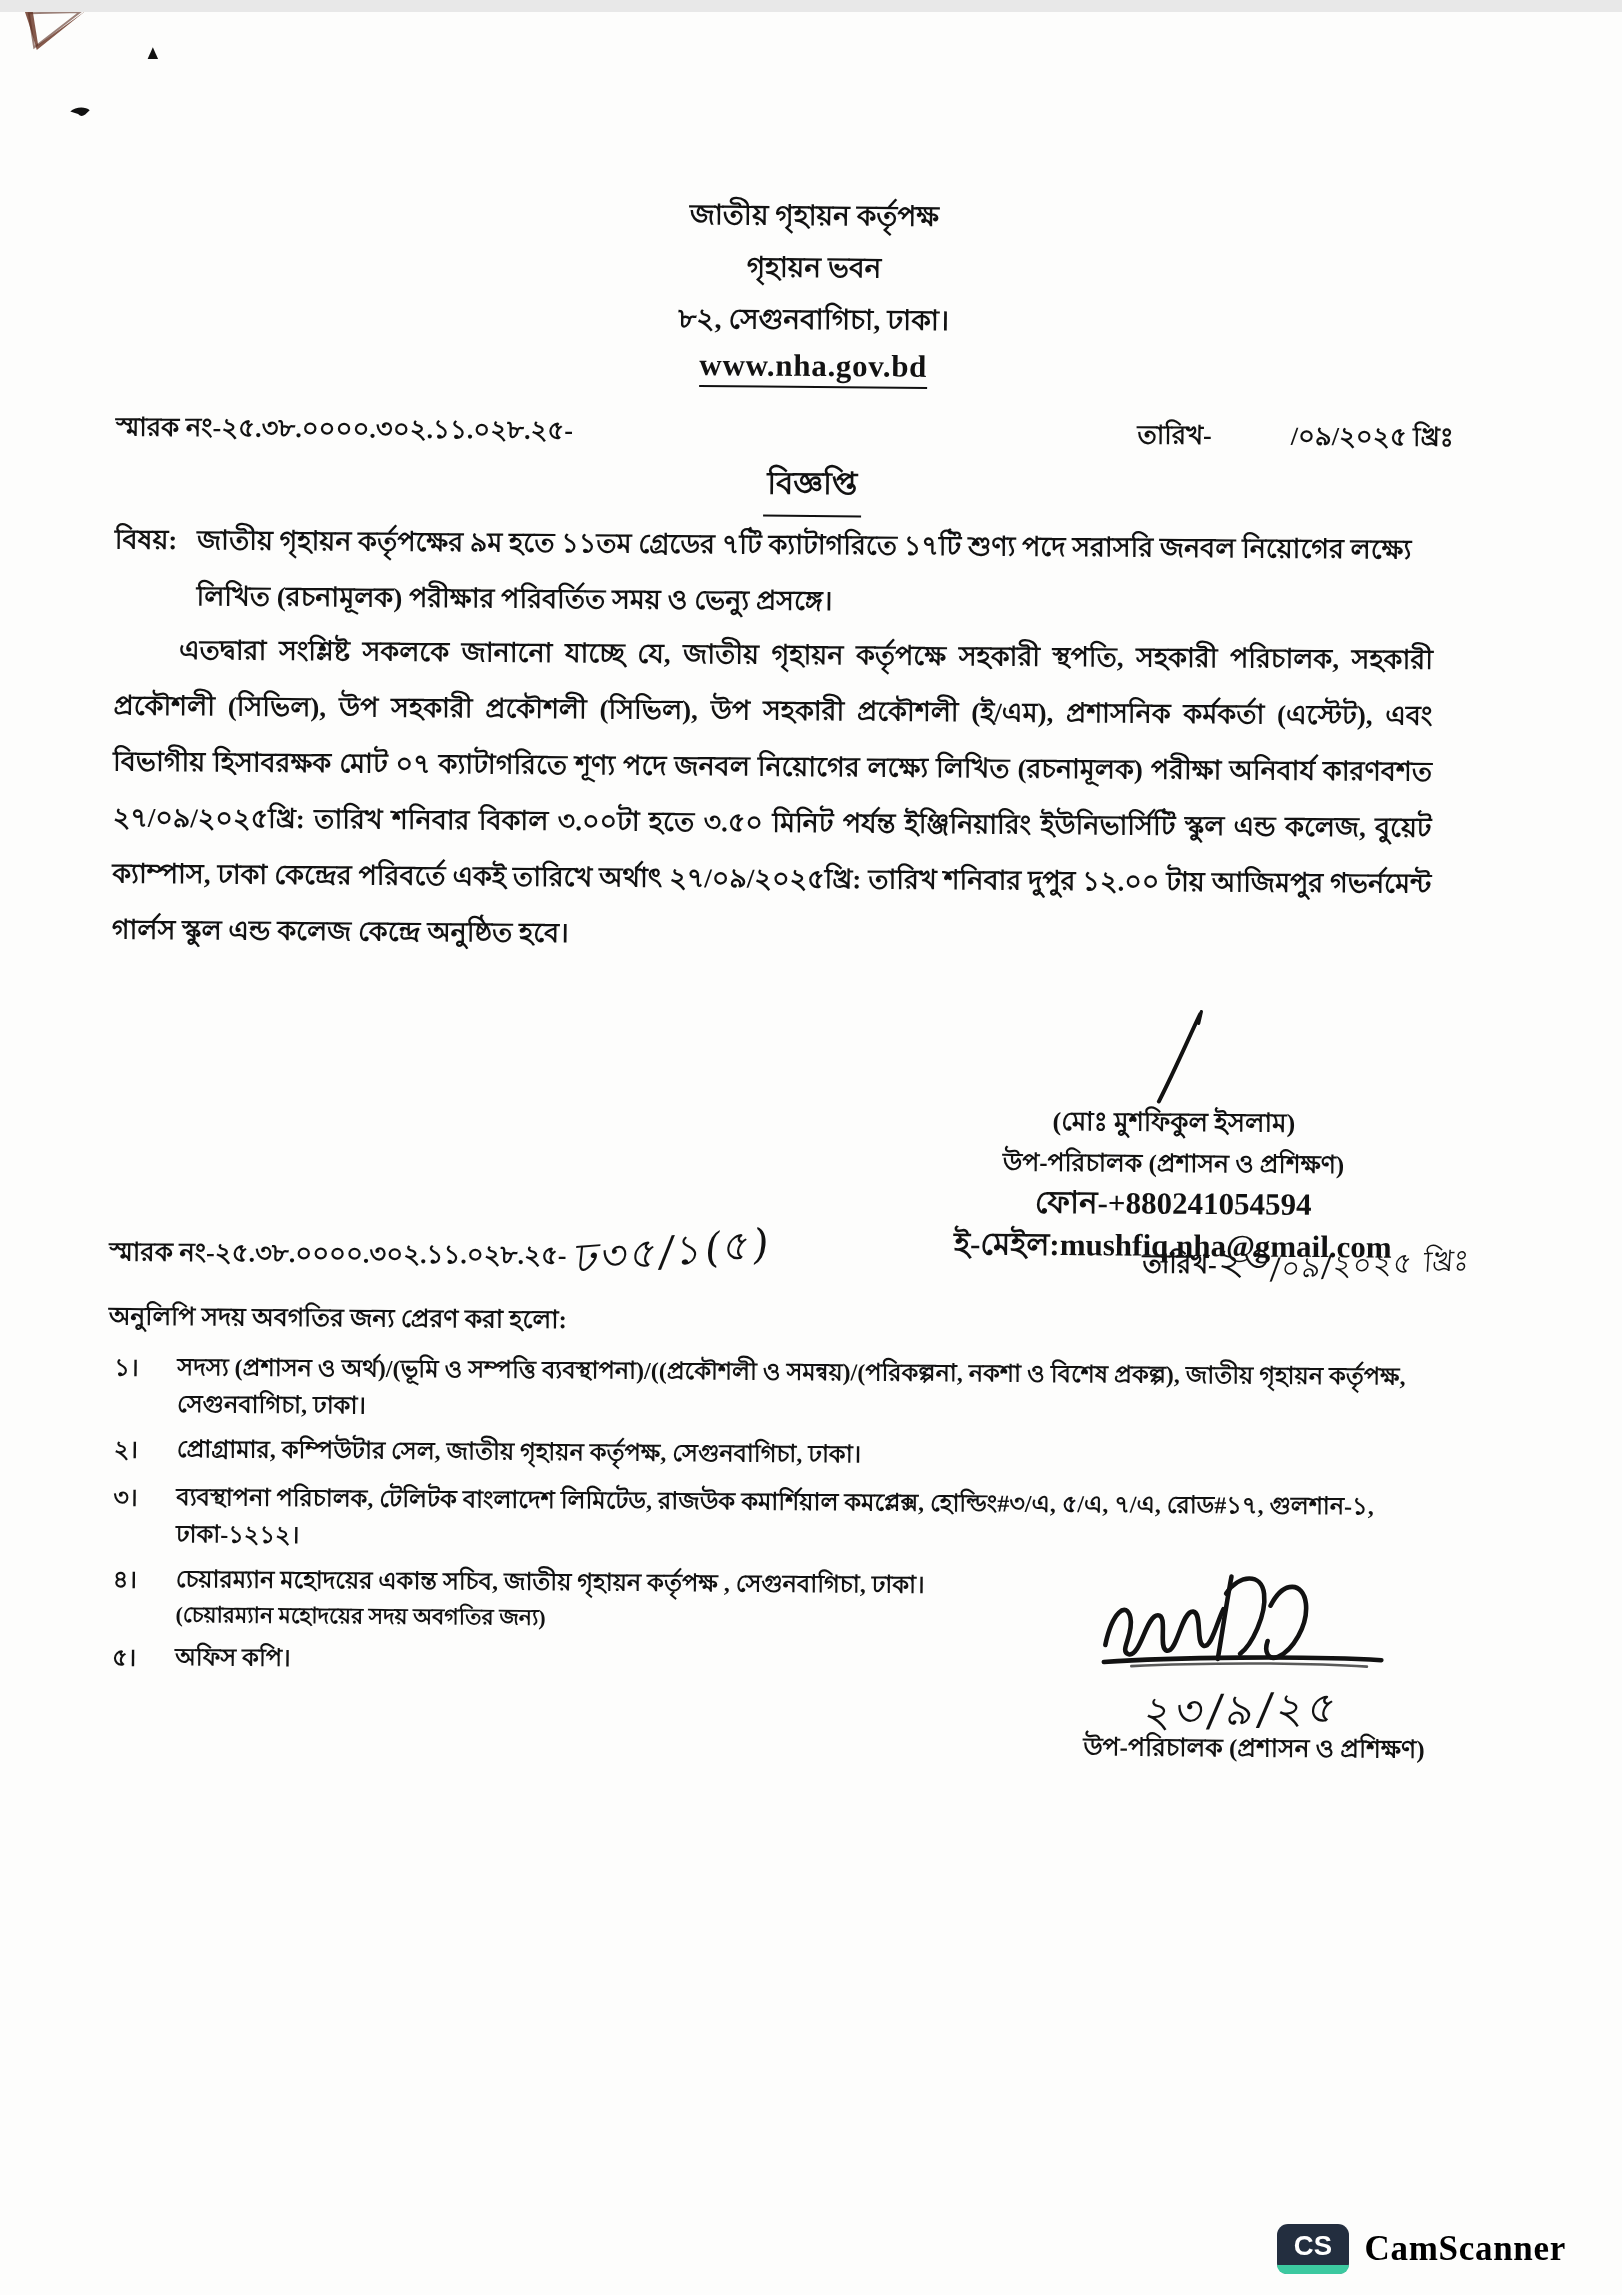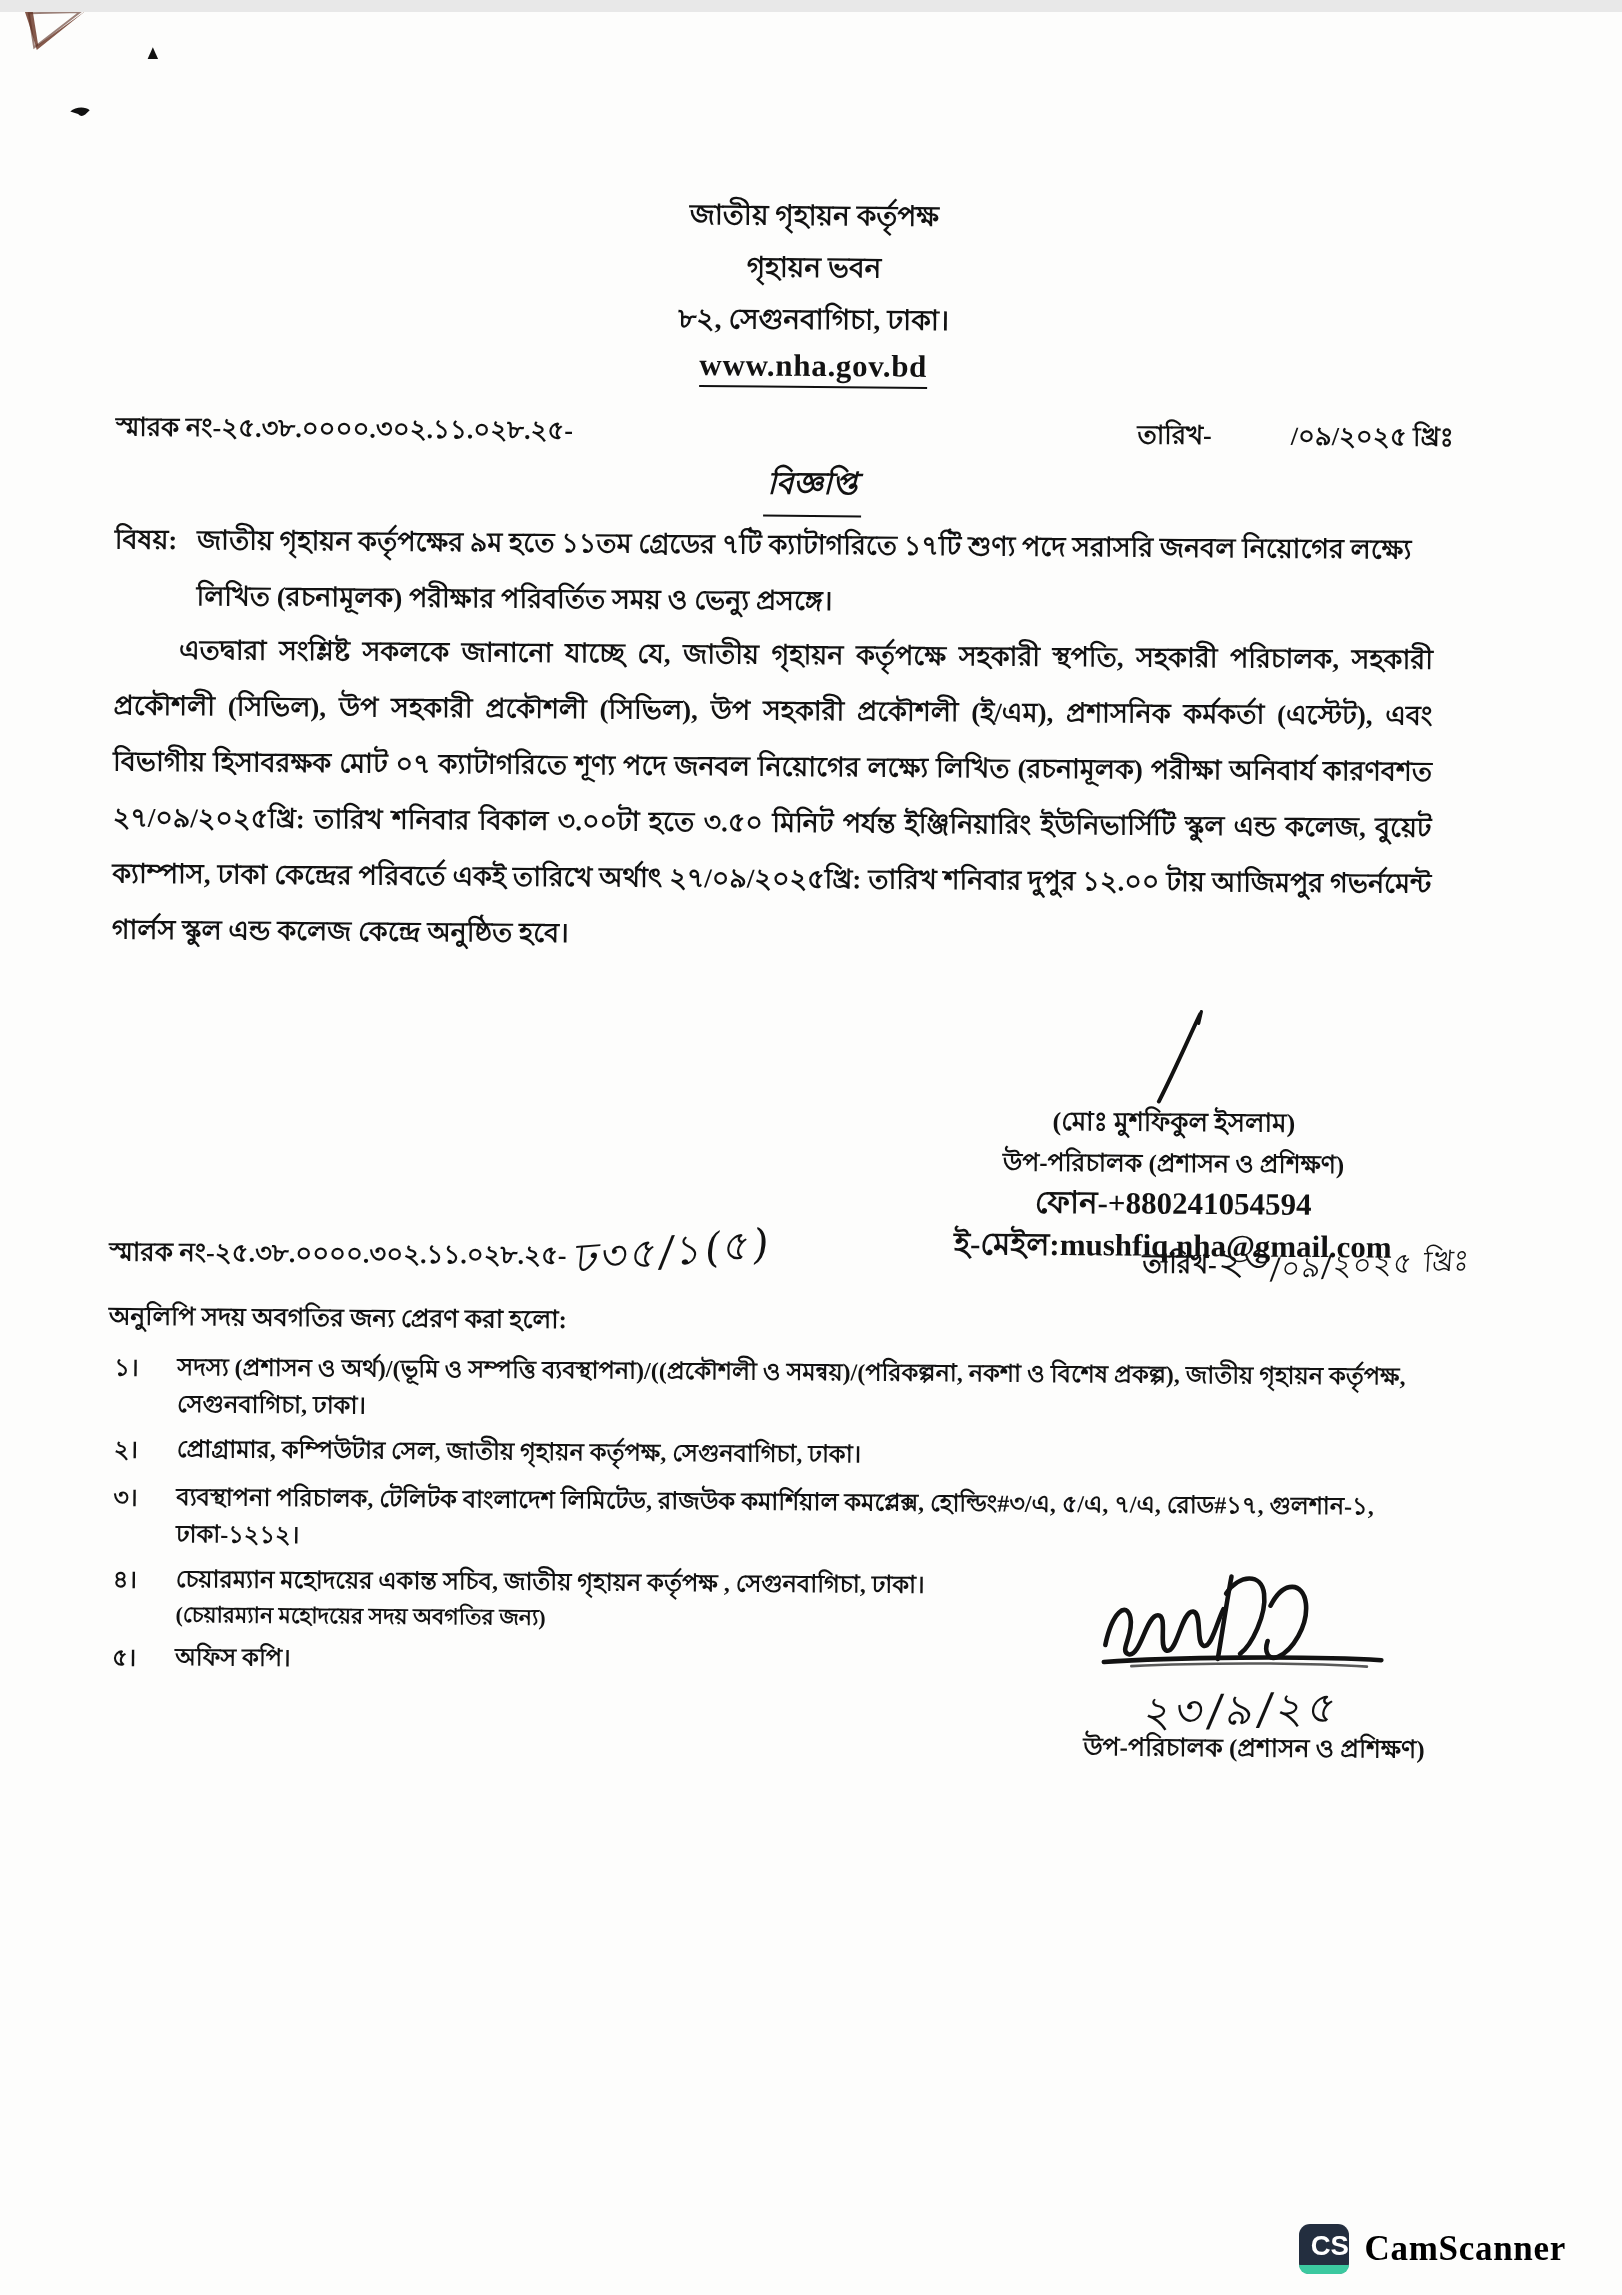--- a/index.html
+++ b/index.html
@@ -24,21 +24,21 @@
   .memo1{top:400px;}
   .memo2{top:1225px;right:147px;}
   .date-gap{display:inline-block;width:79px;}
   .hand{font-weight:400;font-family:"DejaVu Serif","Liberation Serif",serif;}
   .hand-ref{display:inline-block;font-size:41px;line-height:26px;transform:rotate(-5deg) skewX(-10deg);margin-left:9.2px;letter-spacing:2.6px;}
   .hand-day{display:inline-block;font-size:39px;line-height:26px;transform:rotate(-7deg);letter-spacing:1.3px;}
   .hand-rest{display:inline-block;font-size:29px;transform:rotate(-3deg) skewX(-6deg);letter-spacing:1.3px;}
 
   
   .notice-title{position:absolute;top:447px;left:0;right:0;text-align:center;}
-  .notice-title span{display:inline-block;font-size:31px;font-weight:700;border-bottom:2.6px solid #111;padding:0 3.9px 3.9px 3.9px;font-style:italic;}
+  .notice-title span{display:inline-block;font-size:31px;font-weight:700;border-bottom:2.6px solid #111;padding:0 3.9px 3.9px 3.9px;}
 
   
   .subject{position:absolute;top:505px;left:114px;width:1318px;display:flex;gap:19.6px;font-size:27px;font-weight:700;line-height:56px;}
   .subject-label{white-space:nowrap;}
   .subject-text{flex:1;}
 
   
   .body-par{position:absolute;top:615px;left:114px;width:1319px;font-size:27px;font-weight:700;line-height:56px;text-align:justify;text-indent:65px;}
 
   
@@ -63,21 +63,21 @@
   .bottom-desig{position:absolute;top:1713px;left:1014px;width:497px;text-align:center;font-size:25px;font-weight:700;}
 
   
   .artifact{position:absolute;}
   .corner-sliver{top:0;left:0;}
   .ink-a{top:34px;left:145px;}
   .ink-b{top:93px;left:69px;}
 
   
   .footer{position:absolute;right:56px;bottom:33px;display:flex;align-items:center;gap:15.7px;}
-  .cs-icon{position:relative;width:50px;height:50px;border-radius:11px;background:#232e3f;display:flex;align-items:center;justify-content:flex-end;flex:none;}
+  .cs-icon{position:relative;width:72px;height:50px;border-radius:11px;background:#232e3f;display:flex;align-items:center;justify-content:center;flex:none;}
   .cs-icon .cs-text{color:#ffffff;font-family:"Liberation Sans","DejaVu Sans",sans-serif;font-weight:700;font-size:27.5px;letter-spacing:0px;margin-top:-5.2px;}
   .cs-strip{position:absolute;left:0;right:0;bottom:0;height:9.2px;background:#3cc9a0;border-radius:0 0 11px 11px;}
   .footer-label{font-size:35px;color:#000;font-weight:700;letter-spacing:0.7px;}
 </style>
 </head>
 <body>
 
 <div class="page">
 
   <svg class="artifact corner-sliver" width="92" height="46" viewBox="0 0 140 70">

